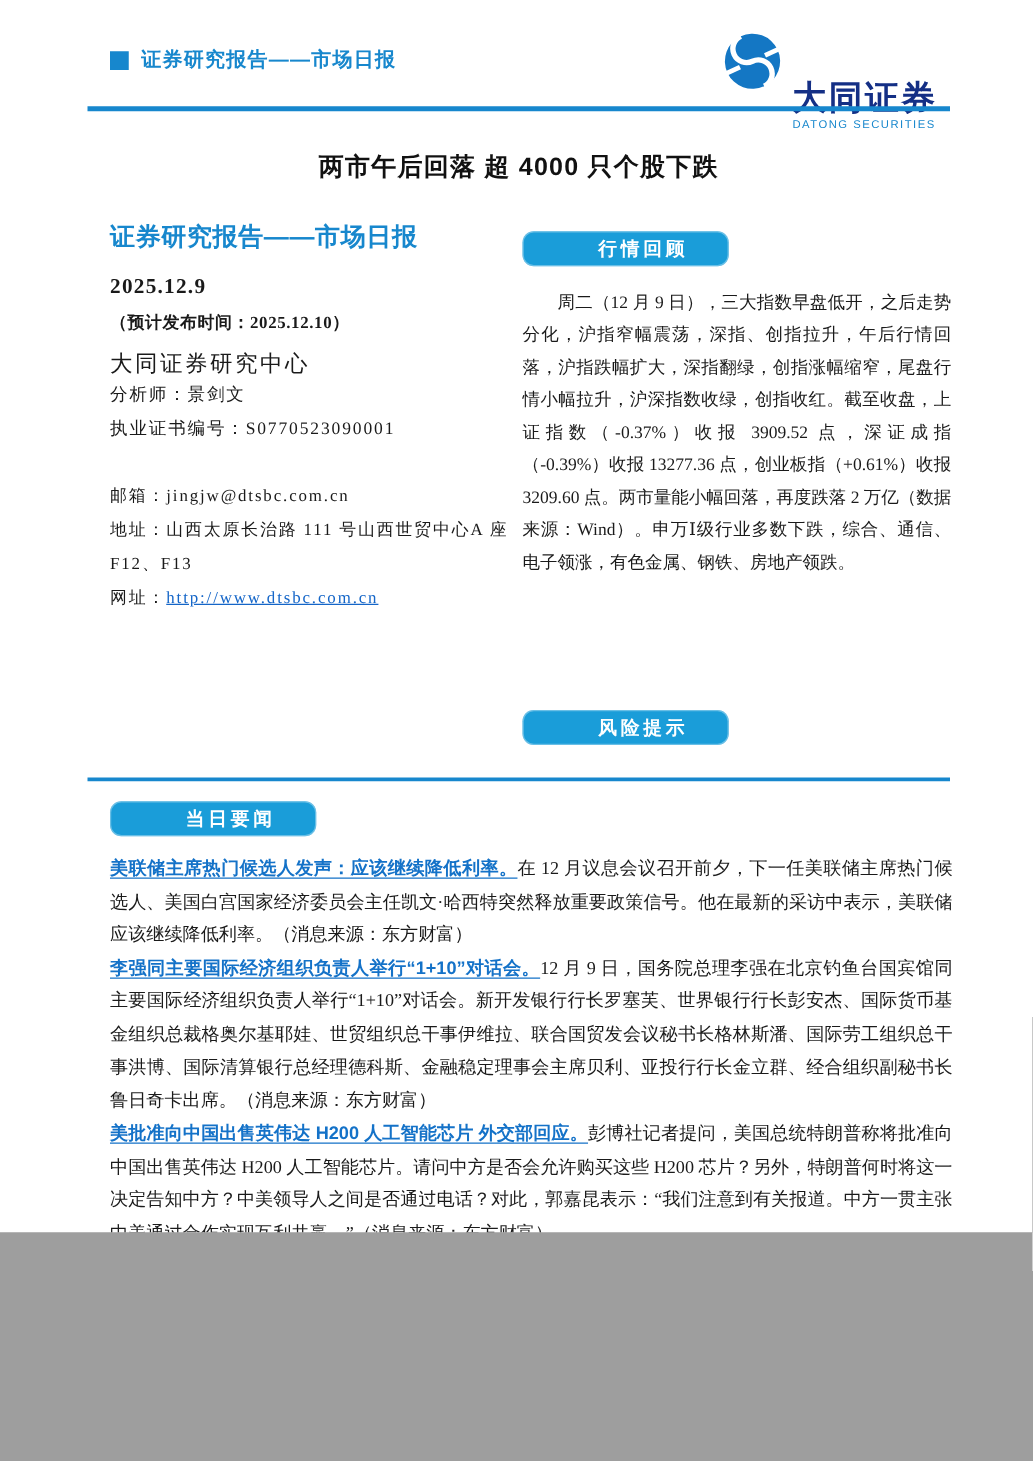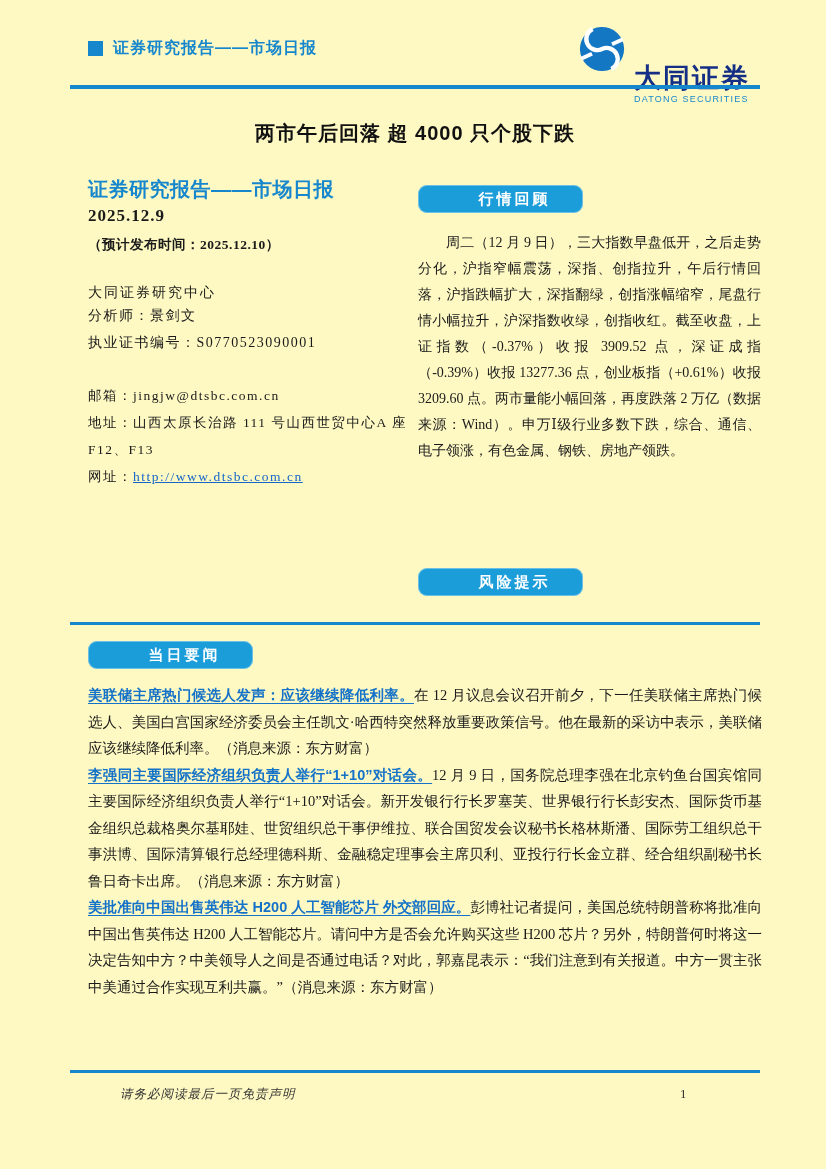--- a/index.html
+++ b/index.html
@@ -1,17 +1,17 @@
 <!DOCTYPE html>
 <html lang="zh"><head>
 <meta charset="utf-8">
 <style>
   html,body{margin:0;padding:0;background:#9e9e9e;}
   .page{
-    position:relative;width:826px;height:1169px;margin:0 auto;background:#fef9c3;
+    position:relative;width:826px;height:986px;margin:0 auto;background:#ffffff;
     font-family:"Liberation Serif","DejaVu Serif",serif;color:#1a1a1a;overflow:hidden;
   }
   
   .eyebrow{position:absolute;left:88px;top:38px;display:flex;align-items:center;
     font-family:"Liberation Sans","DejaVu Sans",sans-serif;font-weight:bold;
     font-size:16px;color:#1787cd;letter-spacing:1px;}
   .eyebrow .sq{width:15px;height:15px;background:#1787cd;display:inline-block;margin-right:10px;}
   .brand{position:absolute;left:578px;top:25px;display:flex;align-items:flex-start;}
   .brand svg{display:block;}
   .brand-text{margin-left:8px;margin-top:38px;}
@@ -24,23 +24,23 @@
   .rule-mid{top:622px;height:3px;}
   .rule-bottom{top:1070px;height:3px;}
   
   .main-title{position:absolute;left:70px;top:120px;width:690px;text-align:center;
     font-family:"Liberation Sans","DejaVu Sans",sans-serif;font-weight:bold;
     font-size:20px;color:#111;letter-spacing:1px;}
   
   .left-col{position:absolute;left:88px;top:176px;width:330px;}
   .report-heading{font-family:"Liberation Sans","DejaVu Sans",sans-serif;font-weight:bold;
     font-size:20px;color:#1787cd;letter-spacing:0.5px;margin:0;}
-  .report-date{font-weight:bold;font-size:17px;margin-top:3px;letter-spacing:1px;}
+  .report-date{font-weight:bold;font-size:17px;margin-top:16px;letter-spacing:1px;}
   .report-expected{font-weight:bold;font-size:13.5px;margin-top:10px;letter-spacing:0.5px;}
-  .report-center{font-size:14px;margin-top:30px;letter-spacing:2px;}
+  .report-center{font-size:18px;margin-top:12px;letter-spacing:2px;}
   .analyst-block{font-size:14px;line-height:27px;letter-spacing:1.5px;}
   .contact-block{margin-top:26px;font-size:13.5px;line-height:27px;letter-spacing:1.5px;}
   .link{color:#1566c8;}
   
   .badge{position:absolute;width:137px;height:28px;background:#1a9dd9;border-radius:9px;
     display:flex;align-items:center;justify-content:center;
     font-family:"Liberation Sans","DejaVu Sans",sans-serif;font-weight:bold;
     font-size:15px;color:#ffffff;letter-spacing:3px;box-shadow:inset 0 0 0 1px rgba(255,255,255,.35);padding-left:28px;}
   .badge-market{left:418px;top:185px;}
   .badge-risk{left:418px;top:568px;}

